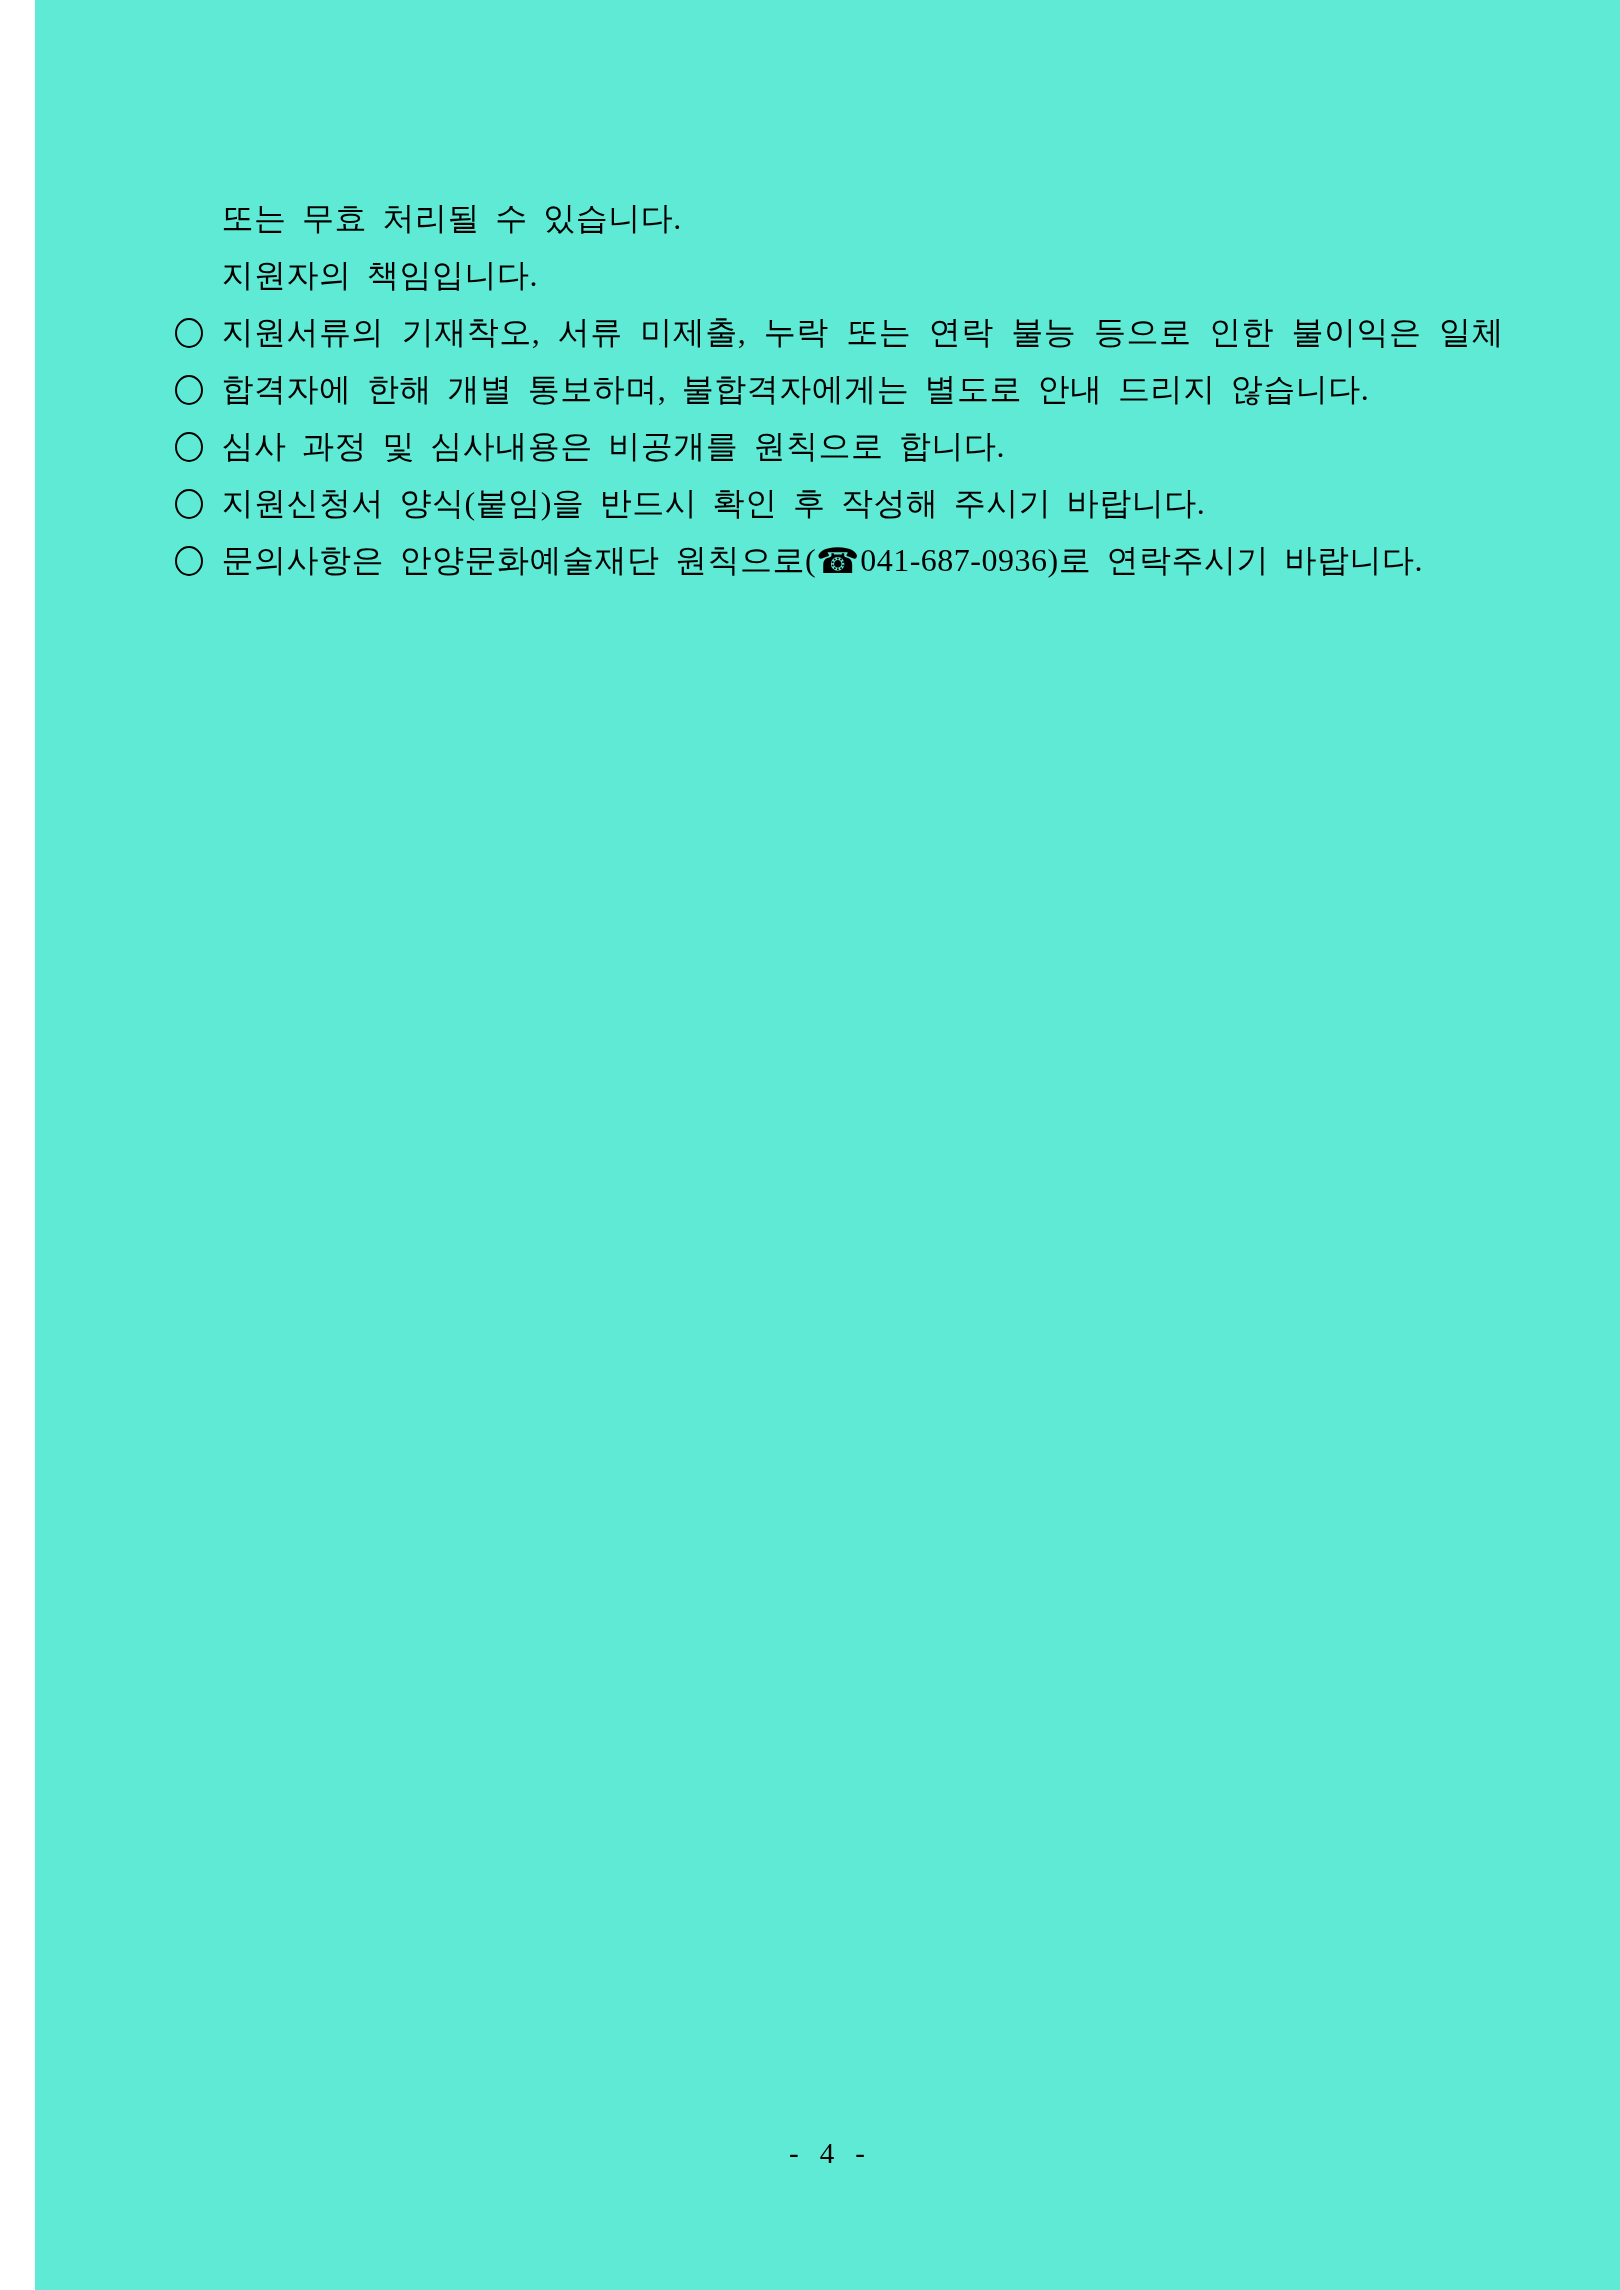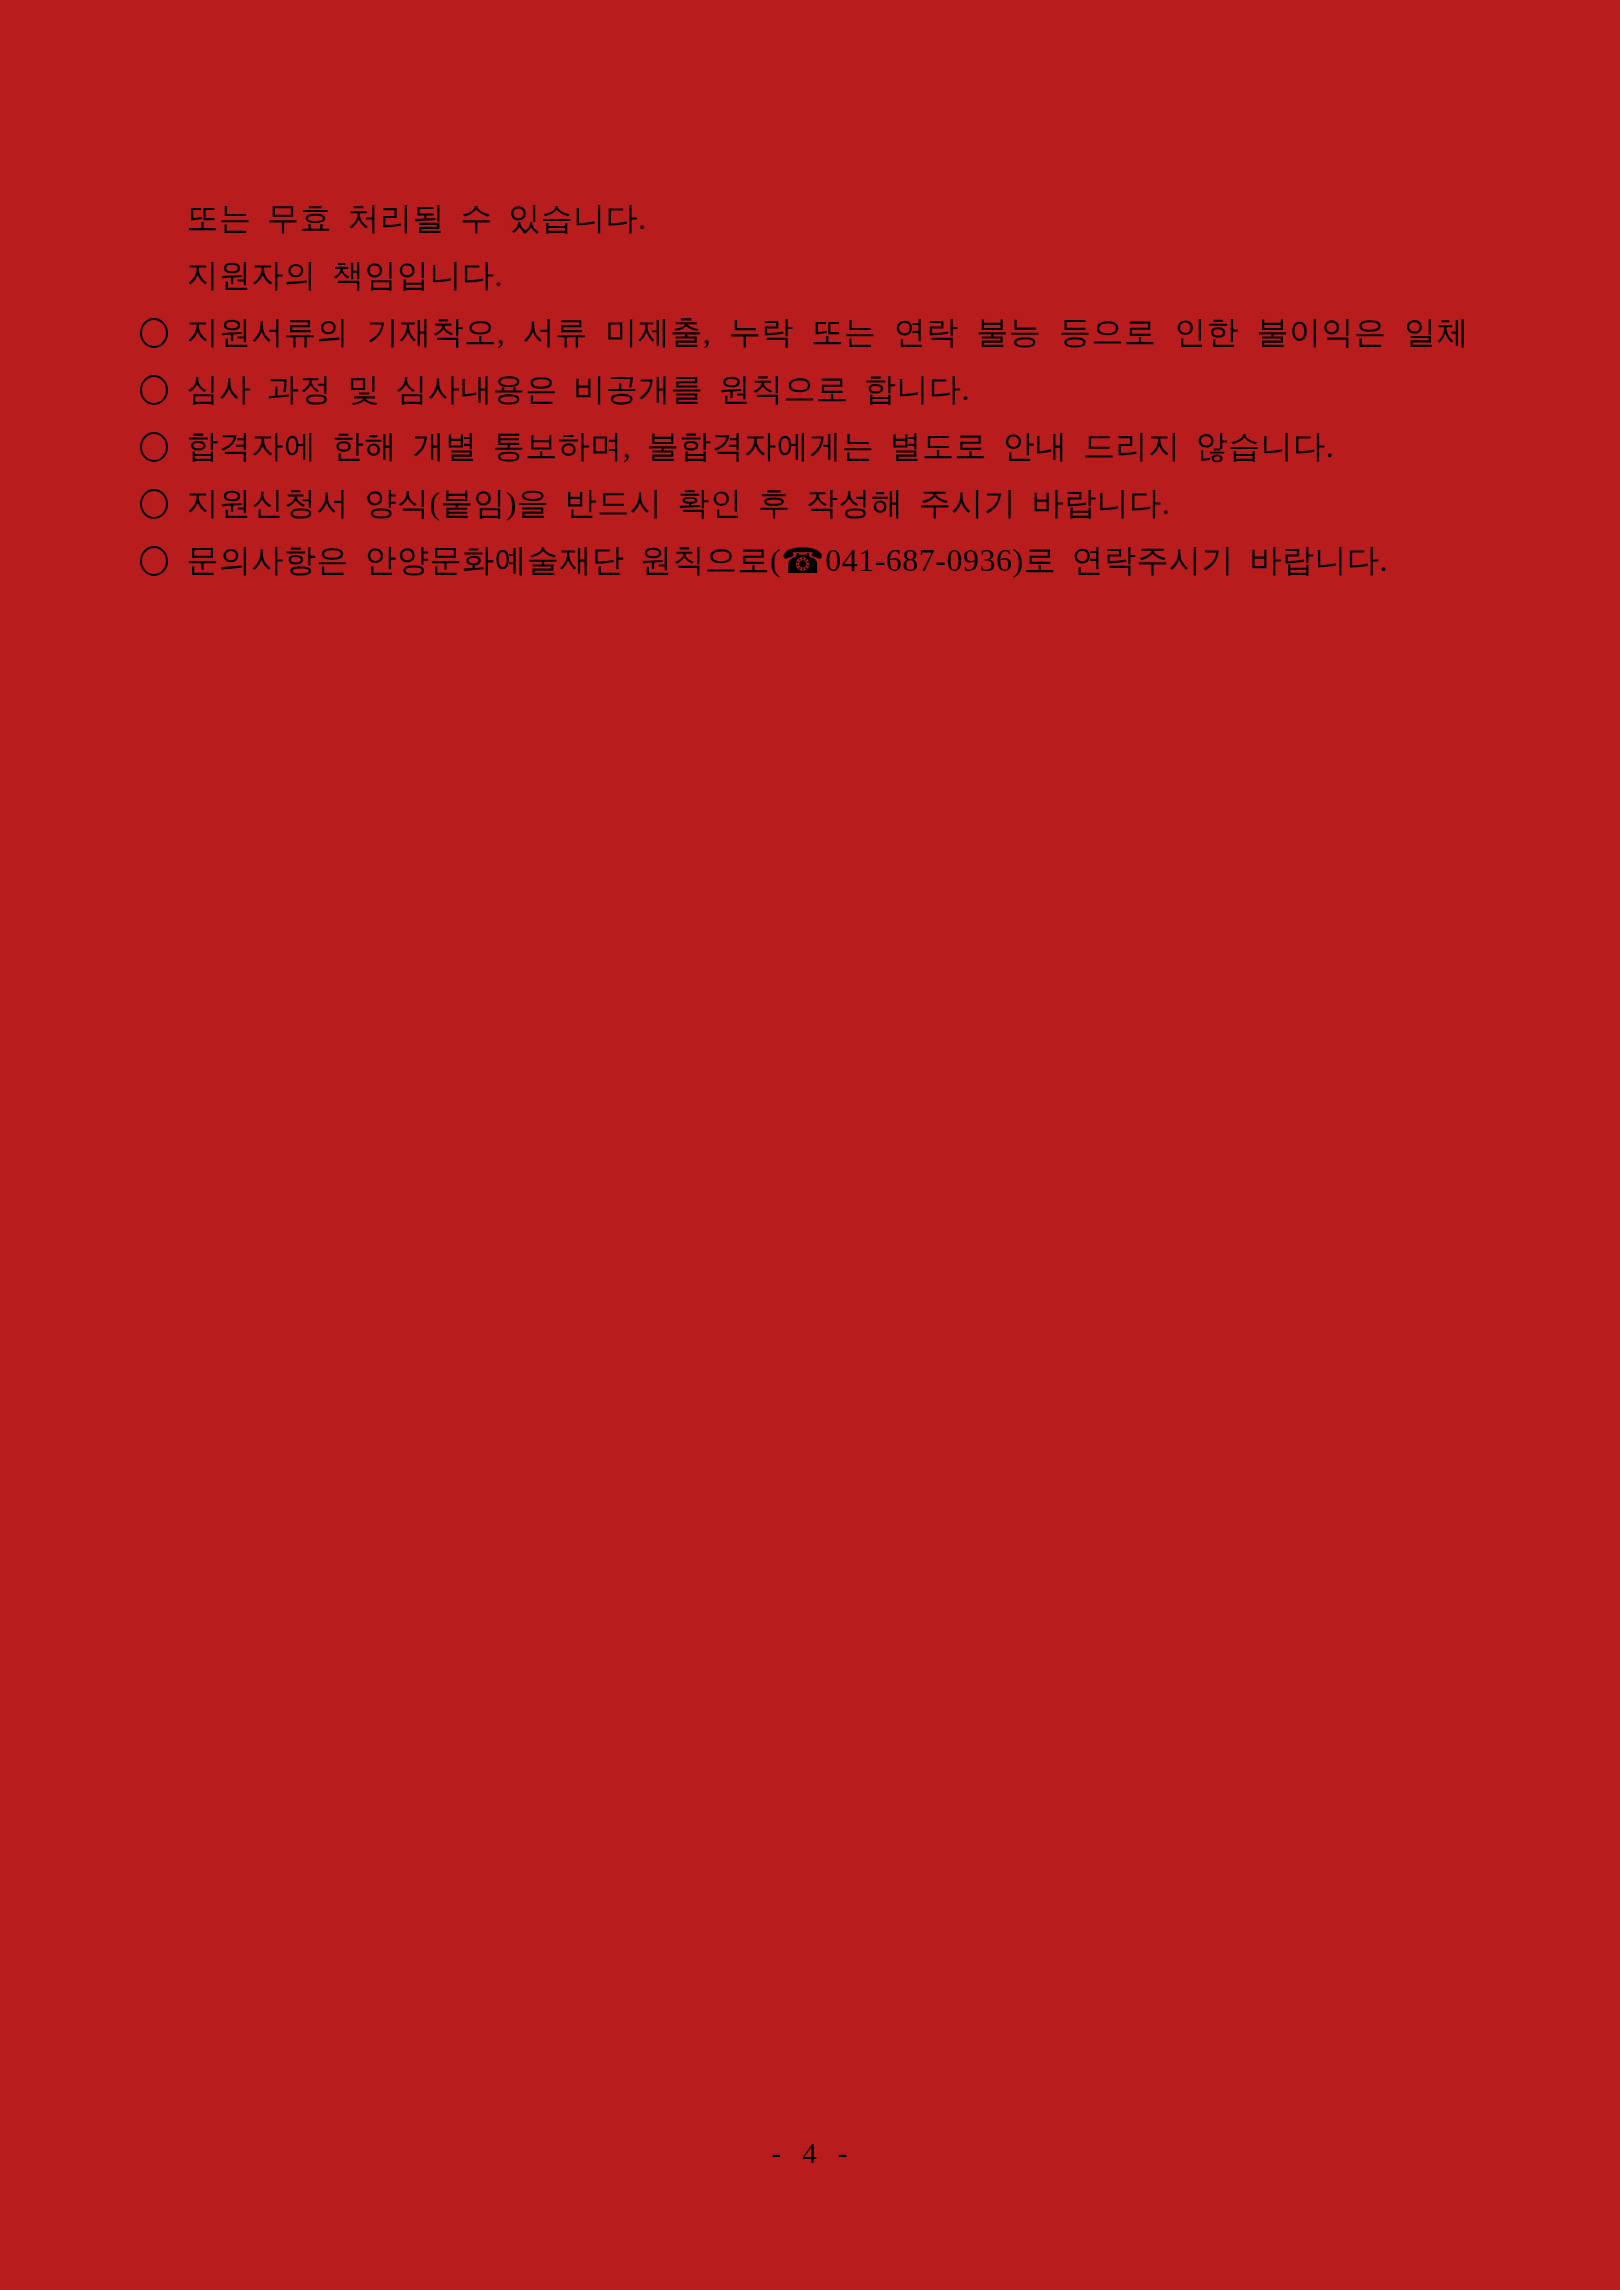--- a/index.html
+++ b/index.html
@@ -11,21 +11,22 @@
     width: 1620px;
     height: 2291px;
     position: relative;
     font-family: "Liberation Serif", "DejaVu Serif", serif;
     color: #000000;
     overflow: hidden;
   }
   .page {
     position: absolute;
     inset: 0;
-    background: #b91c1c;
+    background: #5eead4;
+    margin-left: 35px;
   }
   .content {
     position: absolute;
     left: 140px;
     top: 190px;
     width: 1329px;
   }
   .row {
     display: flex;
     align-items: center;
@@ -91,26 +92,26 @@
       <span class="line-text">지원자의 책임입니다.</span>
     </div>
 
     <div class="row justify">
       <span class="bullet"></span>
       <span class="line-text">지원서류의 기재착오, 서류 미제출, 누락 또는 연락 불능 등으로 인한 불이익은 일체</span>
     </div>
 
     <div class="row nowrap">
       <span class="bullet"></span>
-      <span class="line-text">심사 과정 및 심사내용은 비공개를 원칙으로 합니다.</span>
+      <span class="line-text">합격자에 한해 개별 통보하며, 불합격자에게는 별도로 안내 드리지 않습니다.</span>
     </div>
 
     <div class="row nowrap">
       <span class="bullet"></span>
-      <span class="line-text">합격자에 한해 개별 통보하며, 불합격자에게는 별도로 안내 드리지 않습니다.</span>
+      <span class="line-text">심사 과정 및 심사내용은 비공개를 원칙으로 합니다.</span>
     </div>
 
     <div class="row nowrap">
       <span class="bullet"></span>
       <span class="line-text">지원신청서 양식(붙임)을 반드시 확인 후 작성해 주시기 바랍니다.</span>
     </div>
 
     <div class="row nowrap">
       <span class="bullet"></span>
       <span class="line-text"><span>문의사항은 안양문화예술재단 원칙으로(</span><span class="phone-icon">☎</span><span>041-687-0936)로 연락주시기 바랍니다.</span></span>

